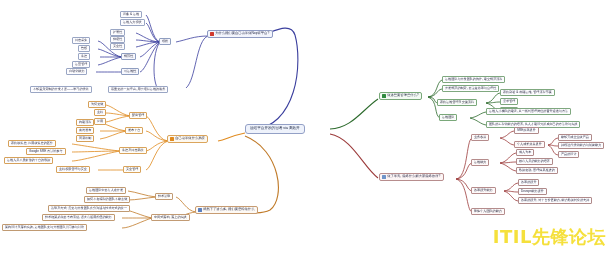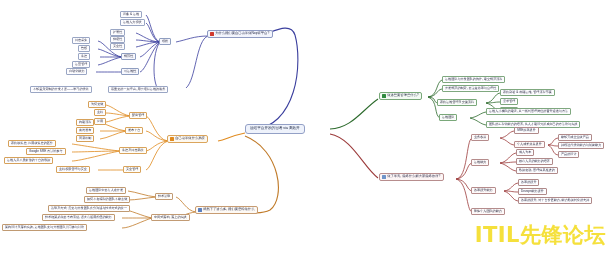--- a/index.html
+++ b/index.html
@@ -40,21 +40,21 @@
   .branch.green{border-color:#79a879;background:#f3faf3;}
   .branch.green .mk{background:#2f8a3e;}
   .branch.red{border-color:#b78d8d;background:#fdf5f5;}
   .branch.red .mk{background:#6f94c9;}
 
   
   .root{border:1px solid #93a0c6;background:#eef2fb;color:#16203c;
         font-size:3.6px;padding:2.4px 4px;border-radius:3px;}
 
   .watermark{position:absolute;right:8px;bottom:10px;color:#f5e03c;
-             font-size:21px;font-weight:bold;letter-spacing:0.5px;
+             font-size:18px;font-weight:bold;letter-spacing:0.5px;
              font-family:"DejaVu Sans",sans-serif;}
 </style>
 </head>
 <body>
 
 <div id="canvas">
 
   <svg class="links" viewBox="0 0 614 259">
     <g fill="none" stroke-width="0.8">
 

